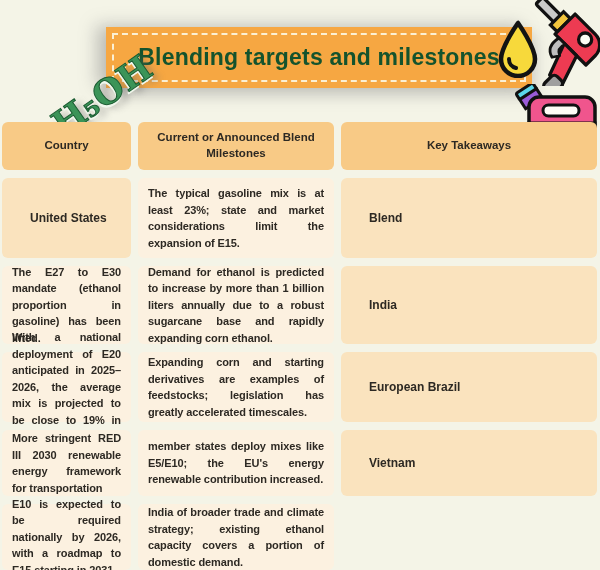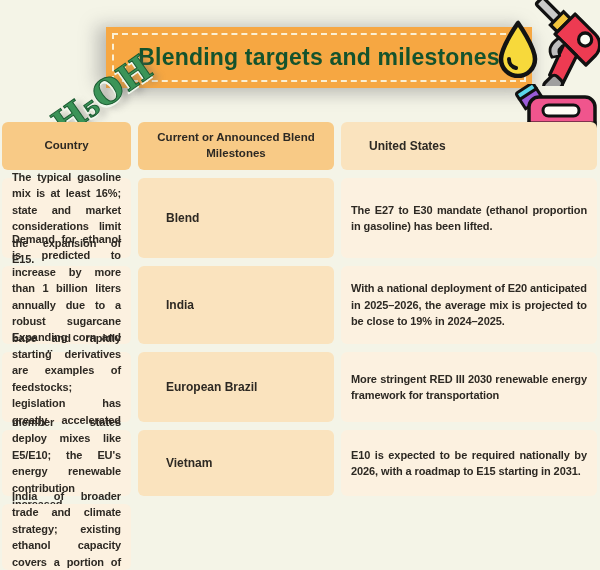--- a/index.html
+++ b/index.html
@@ -104,24 +104,25 @@
     <rect x="16" y="13" width="66" height="60" rx="10" fill="#F0558D" stroke="#111" stroke-width="3.5"></rect>
     <rect x="30" y="21" width="36" height="11" rx="5.5" fill="#FFFDF6" stroke="#111" stroke-width="3"></rect>
     <rect x="16" y="39" width="66" height="20" fill="#74C7EE" stroke="#111" stroke-width="3"></rect>
     <text x="49" y="54" text-anchor="middle" font-family="Liberation Sans, sans-serif" font-size="11.5" font-weight="bold" fill="#1A2E6B" letter-spacing="0.5">ETHANOL</text>
   </svg>
 
   <div class="grid">
 
     <div class="cell th">Country</div>
     <div class="cell th">Current or Announced Blend Milestones</div>
+    <div class="cell th">Key Takeaways</div>
 
     <div class="cell country">United States</div>
     <div class="cell body-cell">
-        <p>The typical gasoline mix is at least 16%; state and market considerations limit the expansion of E15.</p>
+        <p>The typical gasoline mix is at least 23%; state and market considerations limit the expansion of E15.</p>
       </div>
 
     <div class="cell country">Blend</div>
     <div class="cell body-cell">
         <p>The E27 to E30 mandate (ethanol proportion in gasoline) has been lifted.</p>
       </div>
     <div class="cell body-cell">
         <p>Demand for ethanol is predicted to increase by more than 1 billion liters annually due to a robust sugarcane base and rapidly expanding corn ethanol.</p>
       </div>
 

